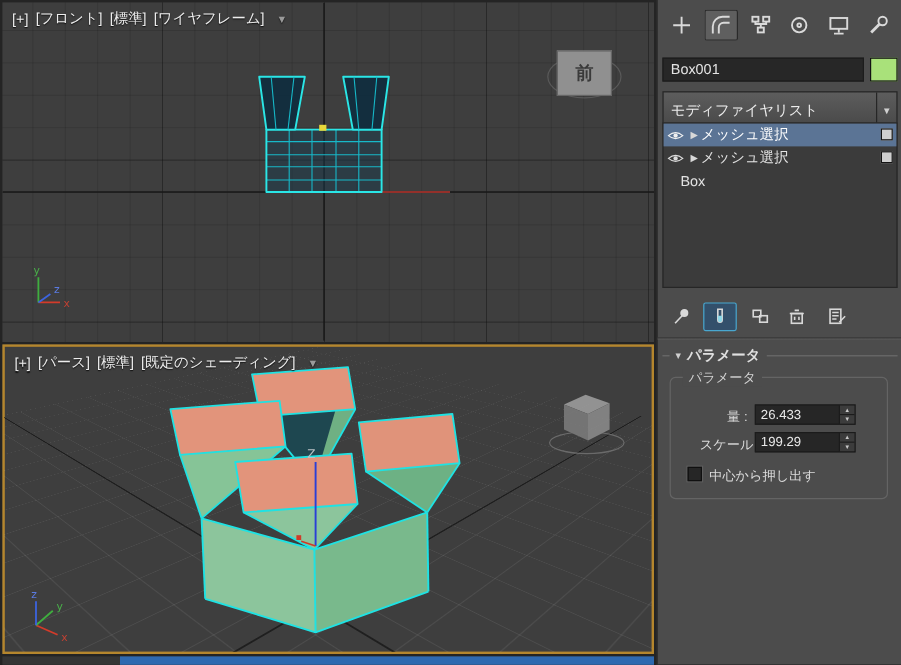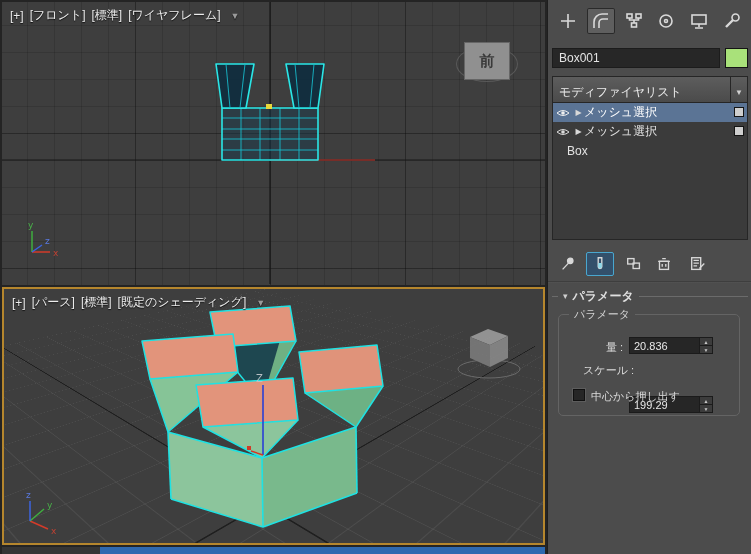--- a/index.html
+++ b/index.html
@@ -363,29 +363,29 @@
       <span class="tri">▾</span>
       <span class="rtitle">パラメータ</span>
       <span class="dash r"></span>
     </div>
 
     <div class="group">
       <span class="gtitle">パラメータ</span>
 
       <span class="plabel" style="left:2px;top:25px;">量 :</span>
       <div class="spin" style="left:70px;top:22px;">
-        <span class="val">20.836</span>
+        <span class="val">26.433</span>
         <span class="arrows">
           <div class="up">▲</div>
           <div>▼</div>
         </span>
       </div>
 
       <span class="plabel" style="left:13px;top:48px;">スケール :</span>
-      <div class="spin" style="left:70px;top:45px;margin-top:36px;">
+      <div class="spin" style="left:70px;top:45px;">
         <span class="val">199.29</span>
         <span class="arrows">
           <div class="up">▲</div>
           <div>▼</div>
         </span>
       </div>
 
       <span class="cbx" style="left:14px;top:74px;"></span>
       <span class="cbx-label" style="left:32px;top:74px;">中心から押し出す</span>
     </div>

